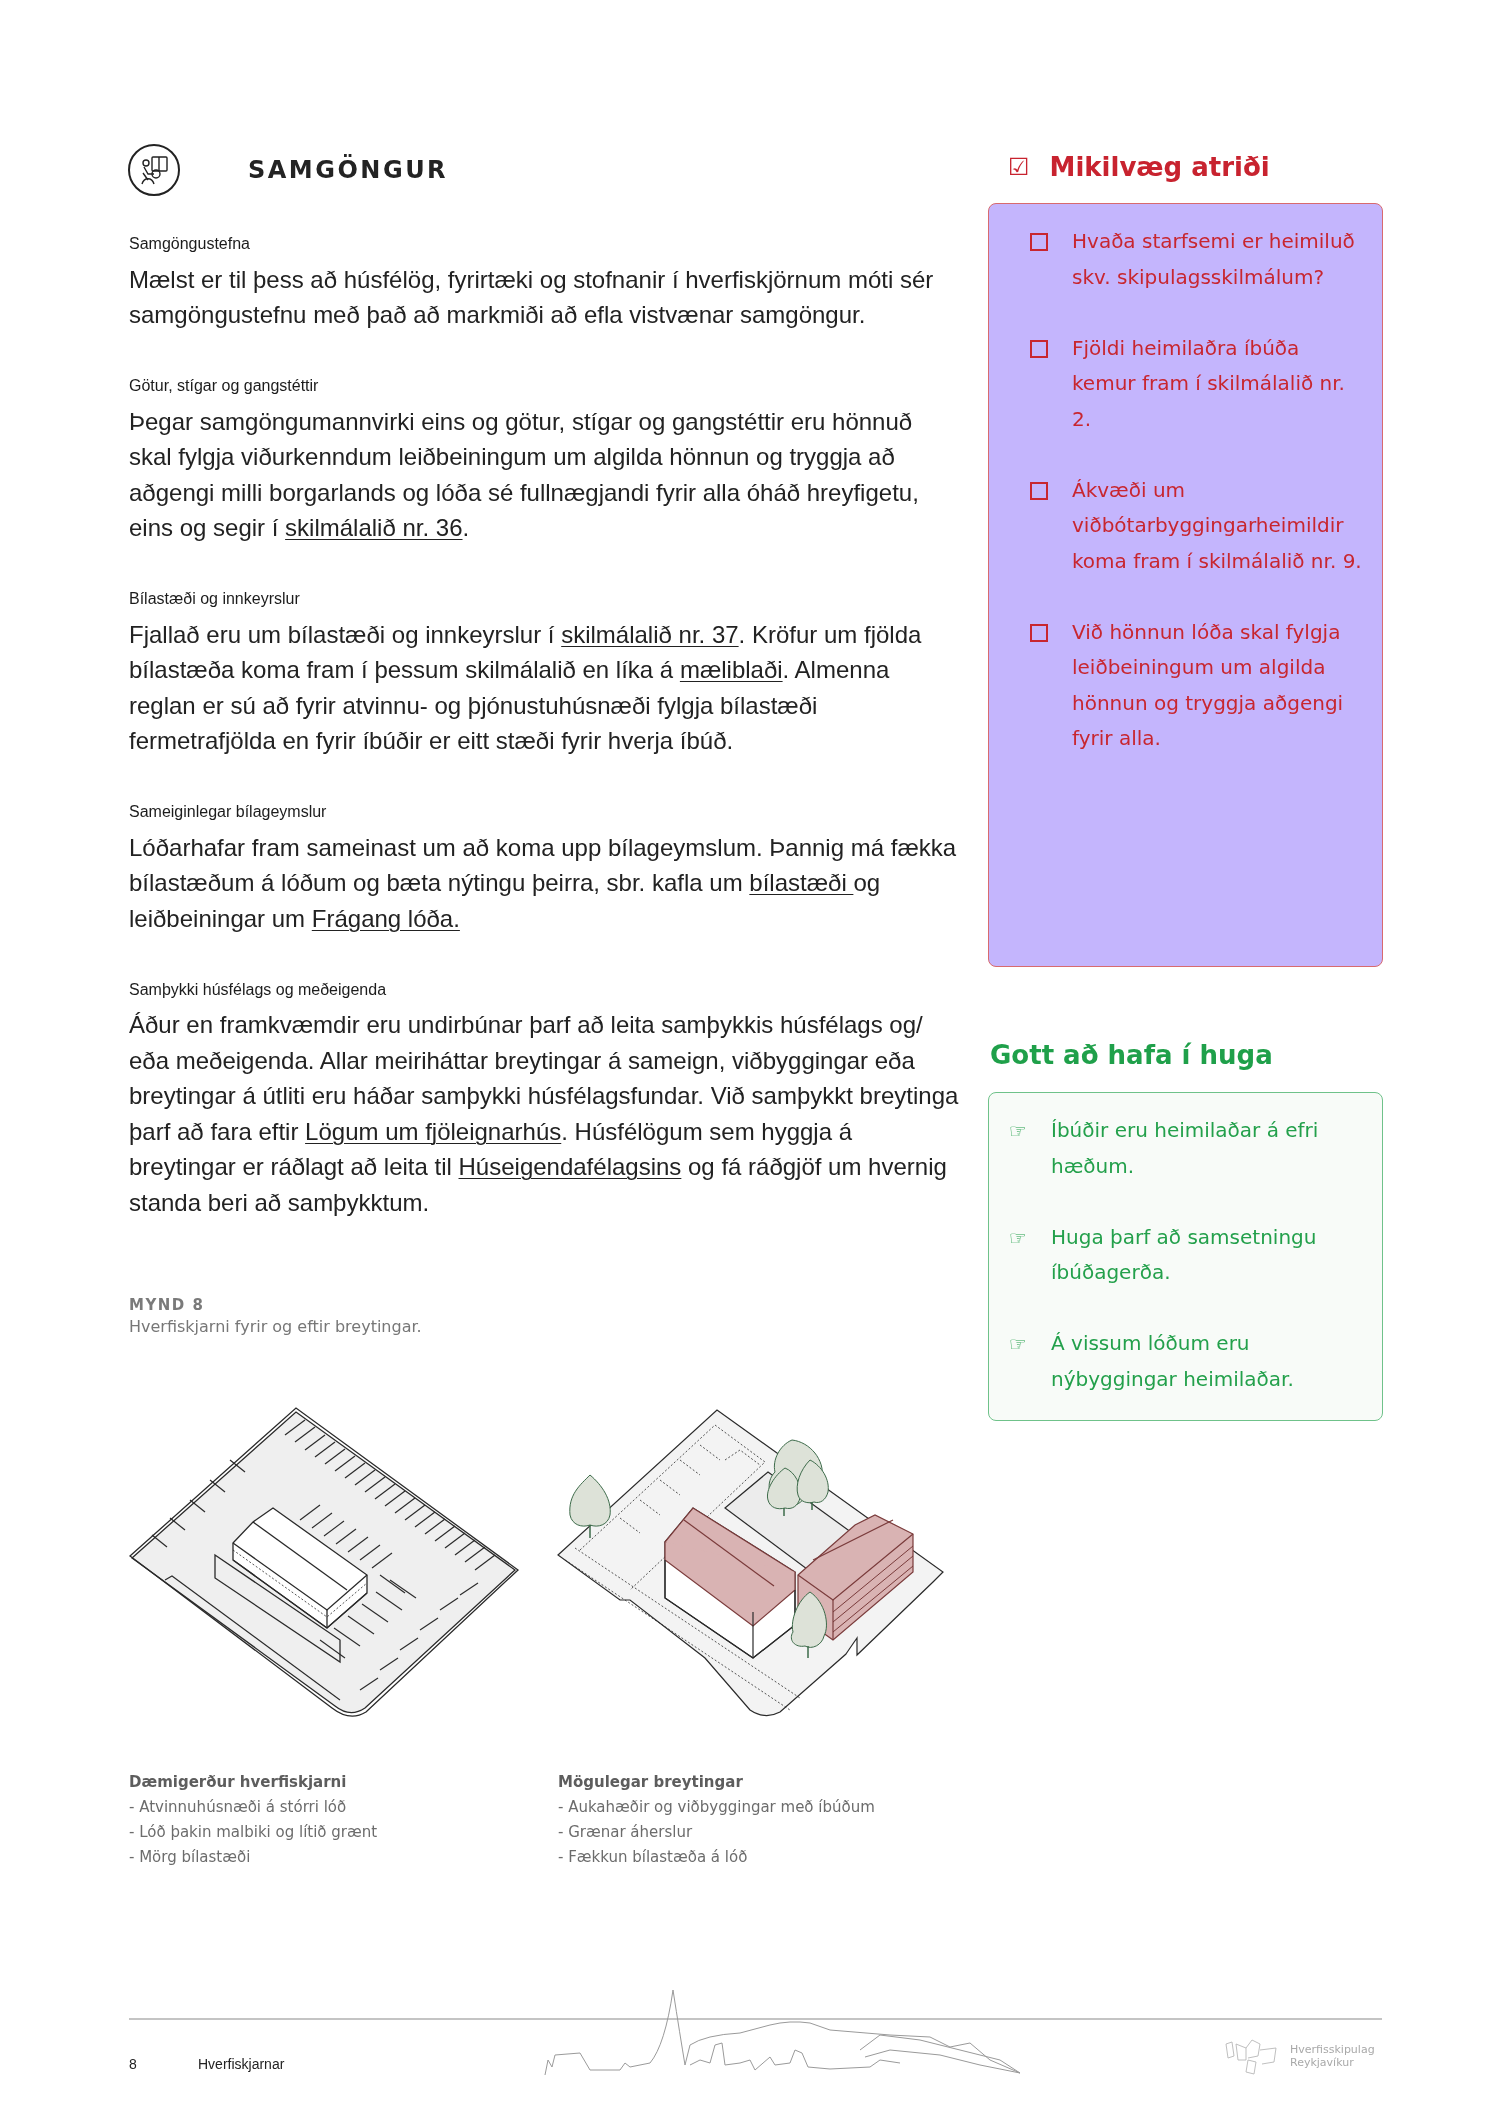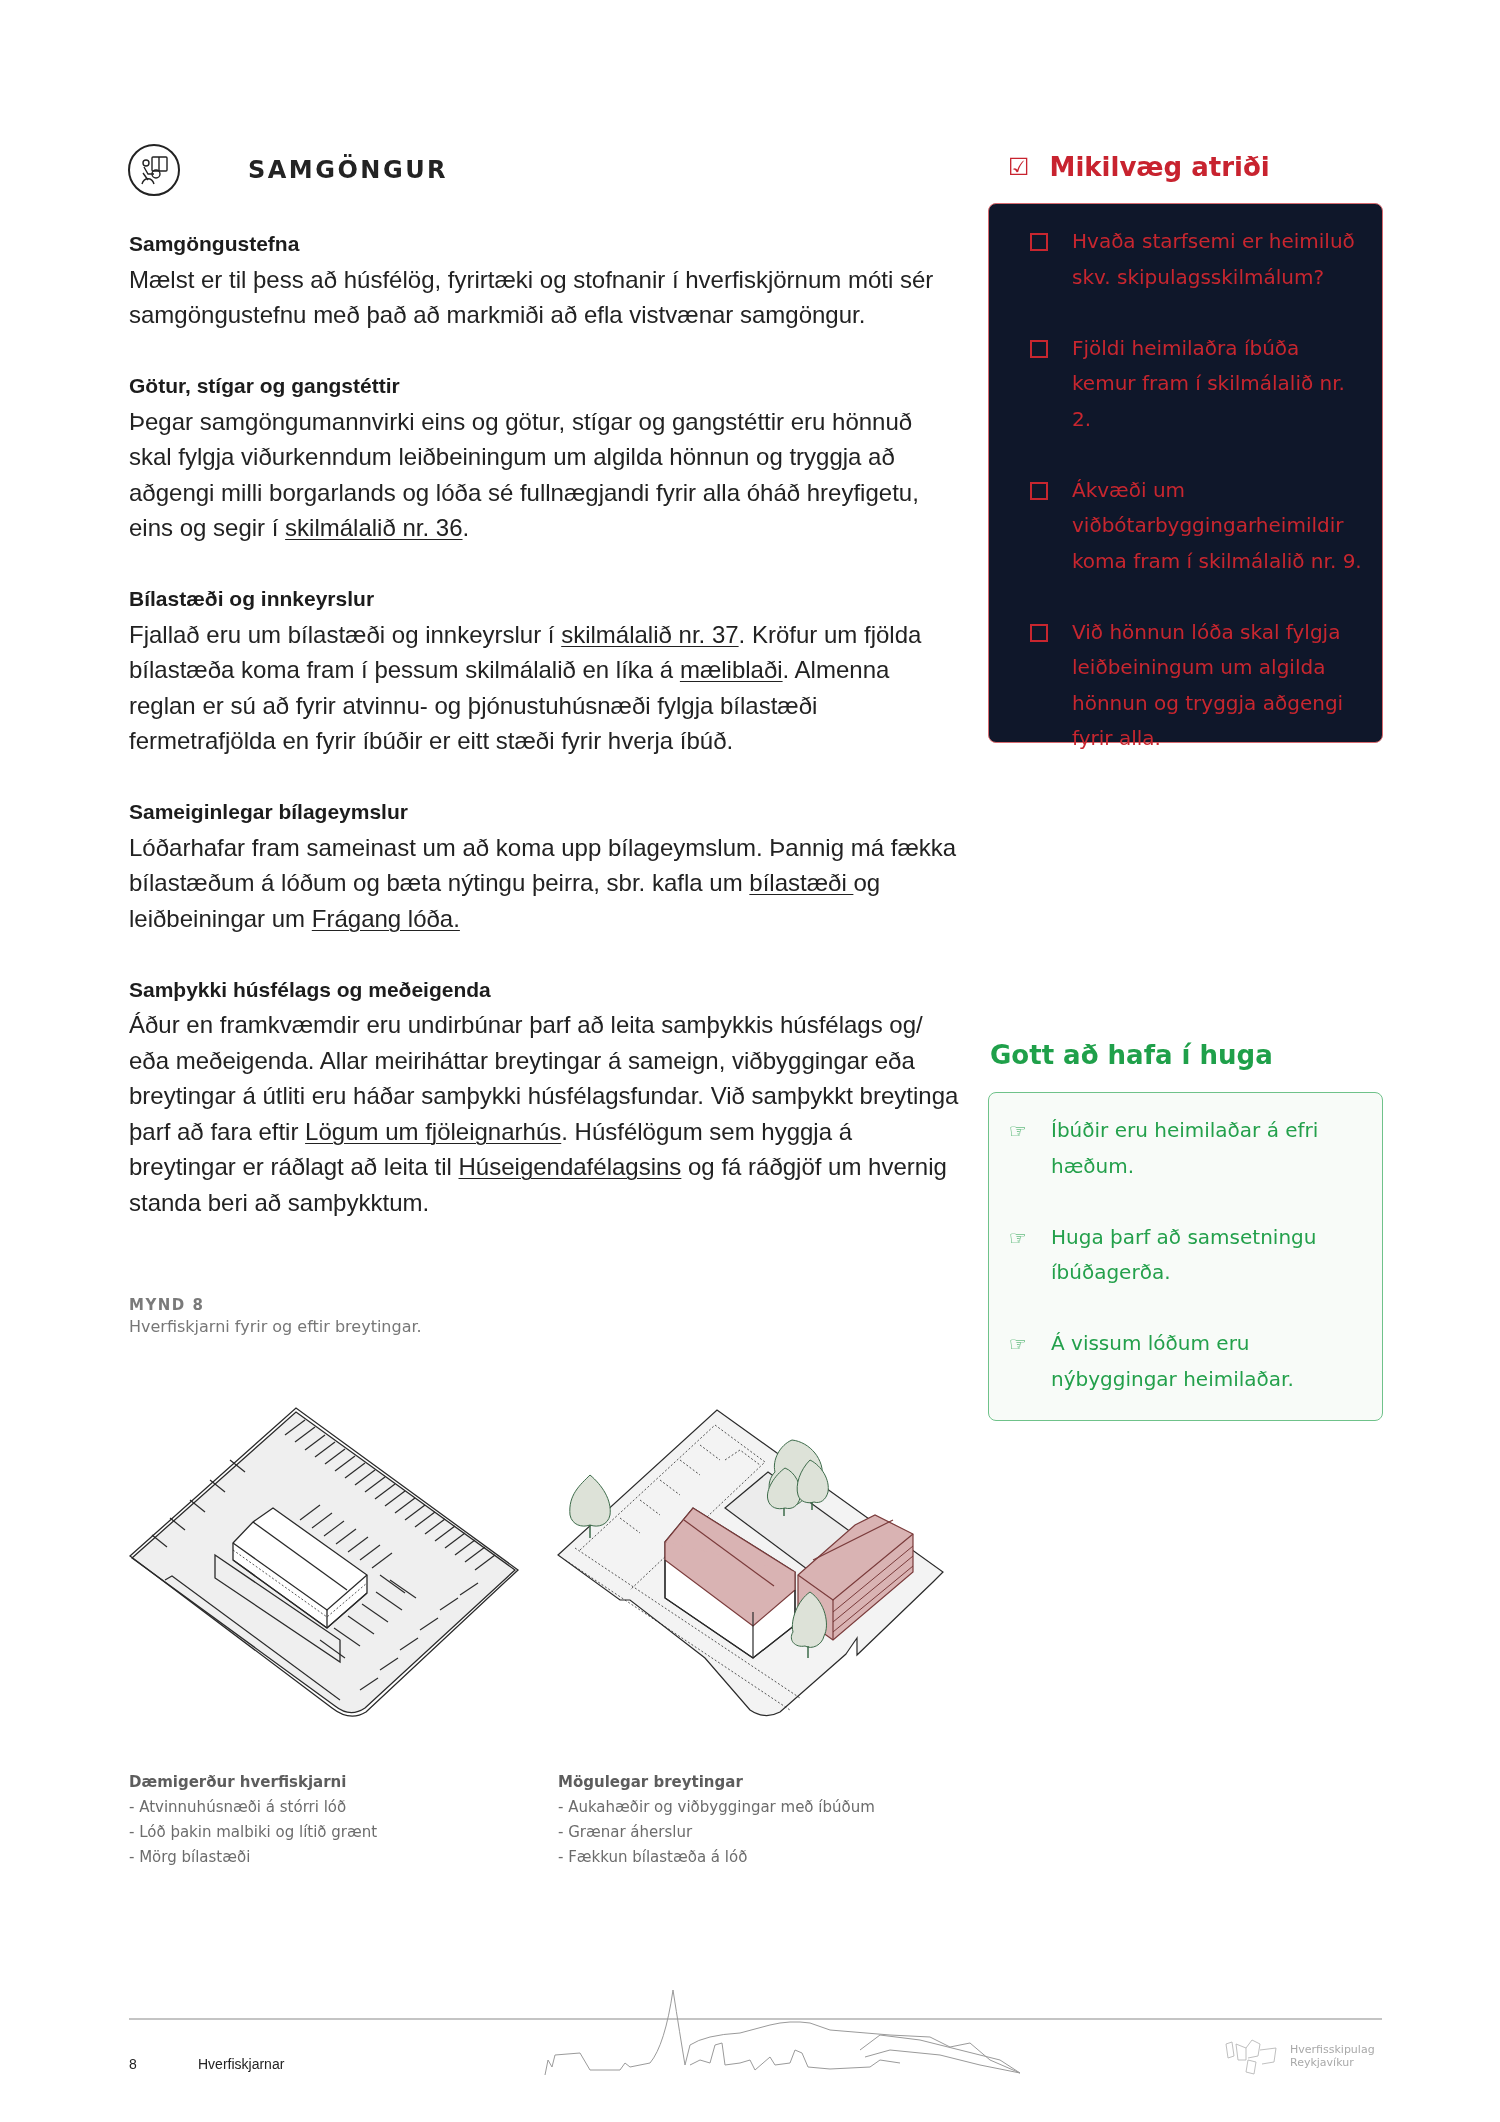--- a/index.html
+++ b/index.html
@@ -5,21 +5,21 @@
     * { box-sizing: border-box; margin: 0; padding: 0; }
     html, body { width: 1500px; height: 2122px; background: #ffffff; overflow: hidden; }
     body { position: relative; font-family: "Liberation Sans", sans-serif; color: #1f1f1f; }
 
     .section-header { position: absolute; left: 128px; top: 144px; height: 52px; display: flex; align-items: center; gap: 48px; }
     .section-icon { width: 52px; height: 52px; border: 2px solid #222; border-radius: 50%; display: flex; align-items: center; justify-content: center; }
     .section-title { margin-left: 20px; font-family: "DejaVu Sans", sans-serif; font-weight: bold; font-size: 24px; letter-spacing: 2.5px; color: #232323; }
 
     .main { position: absolute; left: 129px; top: 226px; width: 830px; font-size: 21px; line-height: 35.5px; color: #222; }
     .block { margin-bottom: 35.5px; }
-    .block h3 { font-size: 21px; font-weight: bold; line-height: 35.5px; color: #1c1c1c; }
+    .block h3 { font-size: 16px; font-weight: normal; line-height: 35.5px; color: #1c1c1c; }
     .block p { font-size: 24px; }
     .link { text-decoration: underline; text-underline-offset: 3px; text-decoration-thickness: 1px; color: #222; cursor: pointer; }
 
     .figure-label { position: absolute; left: 129px; top: 1296px; font-family: "DejaVu Sans", sans-serif; }
     .figure-label .num { font-size: 15px; font-weight: bold; letter-spacing: 1.5px; color: #7a7a7a; }
     .figure-label .cap { font-size: 16px; color: #777; margin-top: 3px; }
 
     .illus { position: absolute; top: 1400px; }
     .illus-a { left: 120px; width: 420px; height: 340px; }
     .illus-b { left: 550px; width: 420px; height: 340px; }
@@ -28,21 +28,21 @@
     .fig-caption .ttl { font-weight: bold; color: #5d5d5d; }
     .fig-caption-a { left: 129px; }
     .fig-caption-b { left: 558px; }
 
     .side-title { position: absolute; font-family: "DejaVu Sans", sans-serif; font-weight: bold; font-size: 26px; }
     .red-title { left: 1008px; top: 152px; color: #c8232f; display: flex; align-items: center; }
     .red-title .chk { font-size: 24px; font-weight: normal; margin-right: 20px; }
     .green-title { left: 990px; top: 1040px; color: #1fa04a; }
 
     .side-box { position: absolute; left: 988px; width: 395px; border-radius: 8px; padding-left: 20px; padding-right: 14px; }
-    .red-box { top: 203px; height: 540px; border: 1.5px solid #d86a6f; background: #0f172a; padding-top: 20px; padding-left: 41px; }
+    .red-box { top: 203px; height: 764px; border: 1.5px solid #d86a6f; background: #c4b5fd; padding-top: 20px; padding-left: 41px; }
     .green-box { top: 1092px; height: 329px; border: 1.5px solid #6fc28a; background: #f8fbf8; padding-top: 20px; }
 
     .side-item { display: flex; font-family: "DejaVu Sans", sans-serif; font-size: 20px; line-height: 35.5px; margin-bottom: 35.5px; }
     .red-box .side-item { color: #c8262f; }
     .green-box .side-item { color: #23a04b; }
     .side-item .marker { width: 42px; flex: 0 0 42px; display: flex; align-items: flex-start; padding-top: 9px; }
     .checkbox { width: 18px; height: 18px; border: 2px solid #c8262f; background: transparent; display: inline-block; cursor: pointer; }
     .pointer { font-size: 20px; line-height: 18px; color: #23a04b; }
 
     .footer-line { position: absolute; left: 129px; top: 2018px; width: 1253px; height: 1.5px; background: #c4c4c4; }

